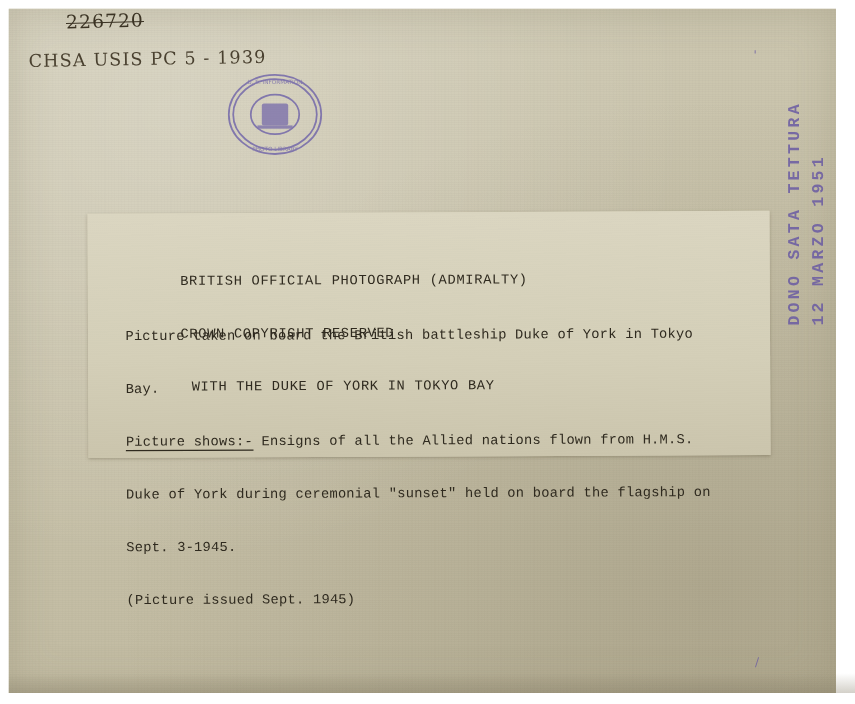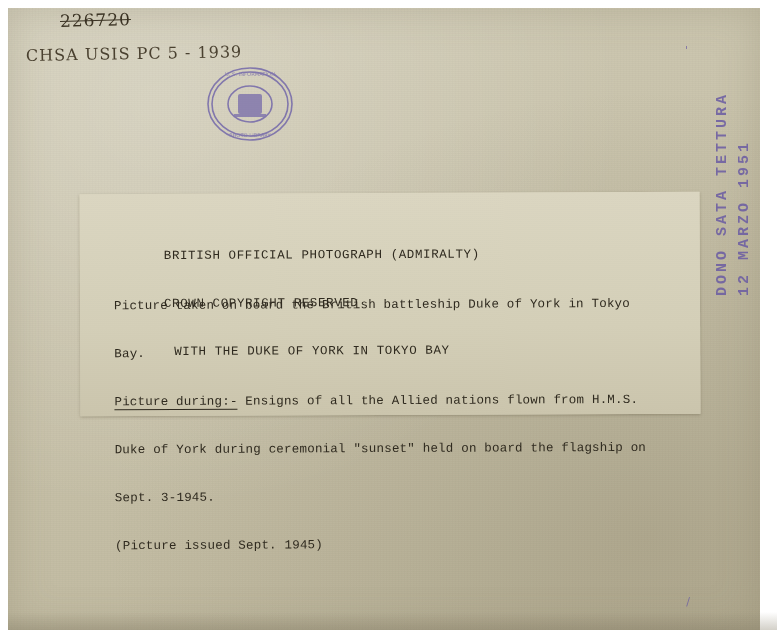--- a/index.html
+++ b/index.html
@@ -240,21 +240,21 @@
 
       <div class="typed" id="head-block">
         <span class="hl indent1">BRITISH OFFICIAL PHOTOGRAPH (ADMIRALTY)</span>
         <span class="hl indent1">CROWN COPYRIGHT RESERVED</span>
         <span class="hl indent2">WITH THE DUKE OF YORK IN TOKYO BAY</span>
       </div>
 
       <div class="typed" id="body-block">
         <span class="bl">Picture taken on board the British battleship Duke of York in Tokyo</span>
         <span class="bl">Bay.</span>
-        <span class="bl"><span class="ul">Picture during:-</span><span> Ensigns of all the Allied nations flown from H.M.S.</span></span>
+        <span class="bl"><span class="ul">Picture shows:-</span><span> Ensigns of all the Allied nations flown from H.M.S.</span></span>
         <span class="bl">Duke of York during ceremonial "sunset" held on board the flagship on</span>
         <span class="bl">Sept. 3-1945.</span>
         <span class="bl">(Picture issued Sept. 1945)</span>
       </div>
     </div>
 
     <div id="donation-stamp">
       <span class="vert-text" id="dono-line">DONO  SATA  TETTURA</span>
       <span class="vert-text" id="marzo-line">12  MARZO  1951</span>
     </div>

